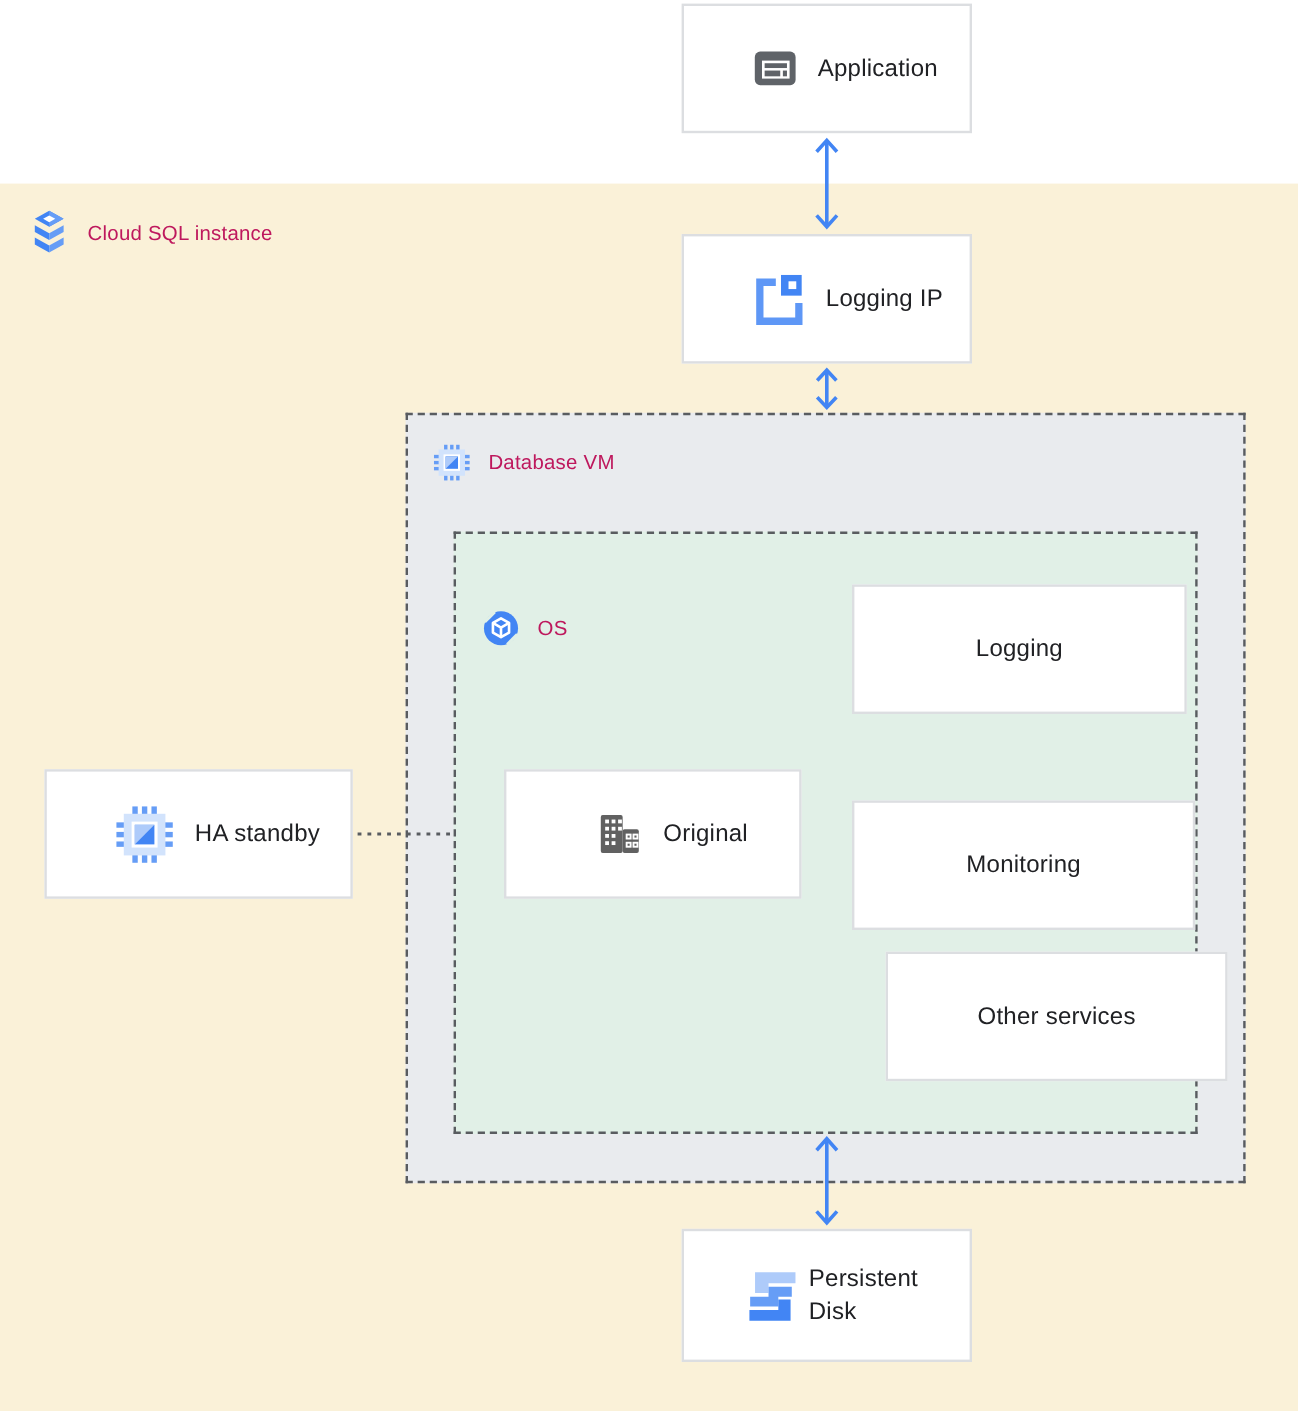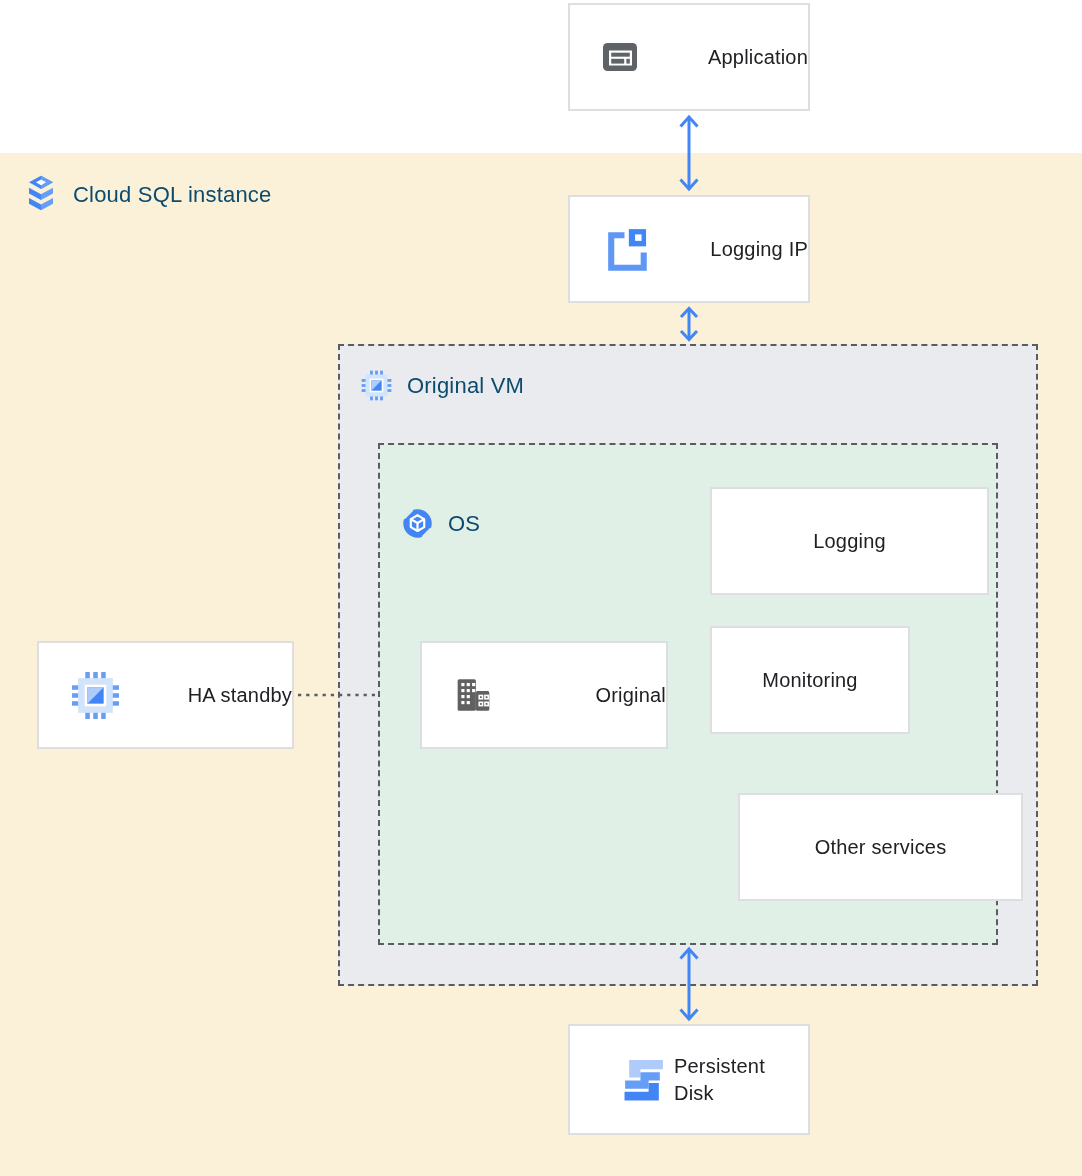--- a/index.html
+++ b/index.html
@@ -17,26 +17,26 @@
   }
   .os-box {
     position:absolute; left:378px; top:443px; width:620px; height:502px;
     background:#e1f0e7; border:2px dashed #595c60; box-sizing:border-box;
   }
   .node {
     position:absolute; background:#ffffff; border:2px solid #dcdee1;
     box-sizing:border-box; display:flex; align-items:center; justify-content:center;
     font-size:20px; color:#202124; letter-spacing:0.2px;
   }
-  .node.iconic { justify-content:space-between; padding-left:32px; gap:17px; }
+  .node.iconic { justify-content:center; padding-left:32px; gap:17px; }
   .node.disk { padding-left:27px; gap:6px; }
   .disk-label { width:112px; line-height:1.35; }
   .container-label {
     position:absolute; display:flex; align-items:center;
-    font-size:22px; color:#0c4a6e; letter-spacing:0.2px;
+    font-size:17px; color:#be185d; letter-spacing:0.2px;
   }
   .container-label .ic { flex:0 0 auto; display:flex; }
   .overlay { position:absolute; left:0; top:0; width:1082px; height:1176px; pointer-events:none; }
 </style>
 </head>
 <body>
 
 <div class="canvas">
 
   <div class="region"></div>
@@ -73,21 +73,21 @@
           <rect x="20.1" y="7" width="3.4" height="2.2"></rect>
             <rect x="20.1" y="10.9" width="3.4" height="2.2"></rect>
             <rect x="20.1" y="14.8" width="3.4" height="2.2"></rect>
         </g>
         <rect x="3.5" y="3.5" width="17" height="17" fill="#d2e3fc"></rect>
         <rect x="6.7" y="6.7" width="10.6" height="10.6" fill="#ffffff"></rect>
         <rect x="8" y="8" width="8" height="8" fill="#4285f4"></rect>
         <path d="M8 8 L16 8 L8 16 Z" fill="#aecbfa"></path>
       </svg>
     </span>
-    <span>Original VM</span>
+    <span>Database VM</span>
   </div>
 
   <div class="os-box"></div>
   <div class="container-label" style="left:402px; top:472px; gap:15px;margin-top:36px;">
     <span class="ic">
       <svg width="31" height="31" viewBox="0 0 24 24">
         <circle cx="12" cy="12" r="11" fill="#4285f4"></circle>
         <line x1="1.5" y1="8" x2="8" y2="1.5" stroke="#e1f0e7" stroke-width="2"></line>
         <line x1="16" y1="22.5" x2="22.5" y2="16" stroke="#e1f0e7" stroke-width="2"></line>
         <path d="M12 5.6 L17.2 8.6 L17.2 14.8 L12 17.8 L6.8 14.8 L6.8 8.6 Z" fill="none" stroke="#ffffff" stroke-width="1.7" stroke-linejoin="round"></path>
@@ -146,21 +146,21 @@
           <rect x="15.6" y="12.3" width="2.1" height="2.1"></rect>
             <rect x="19.2" y="12.3" width="2.1" height="2.1"></rect>
           <rect x="15.6" y="16.6" width="2.1" height="2.1"></rect>
             <rect x="19.2" y="16.6" width="2.1" height="2.1"></rect>
         </g>
       </svg>
     </span>
     <span>Original</span>
   </div>
 
-  <div class="node" style="left:710px; top:626px; width:200px; height:108px;">
+  <div class="node" style="left:710px; top:667px; width:286px; height:108px;">
     <span>Monitoring</span>
   </div>
 
   <div class="node" style="left:738px; top:793px; width:285px; height:108px;">
     <span>Other services</span>
   </div>
 
   <div class="node iconic" style="left:37px; top:641px; width:257px; height:108px;">
     <span style="display:flex;">
       <svg width="49" height="49" viewBox="0 0 24 24">

